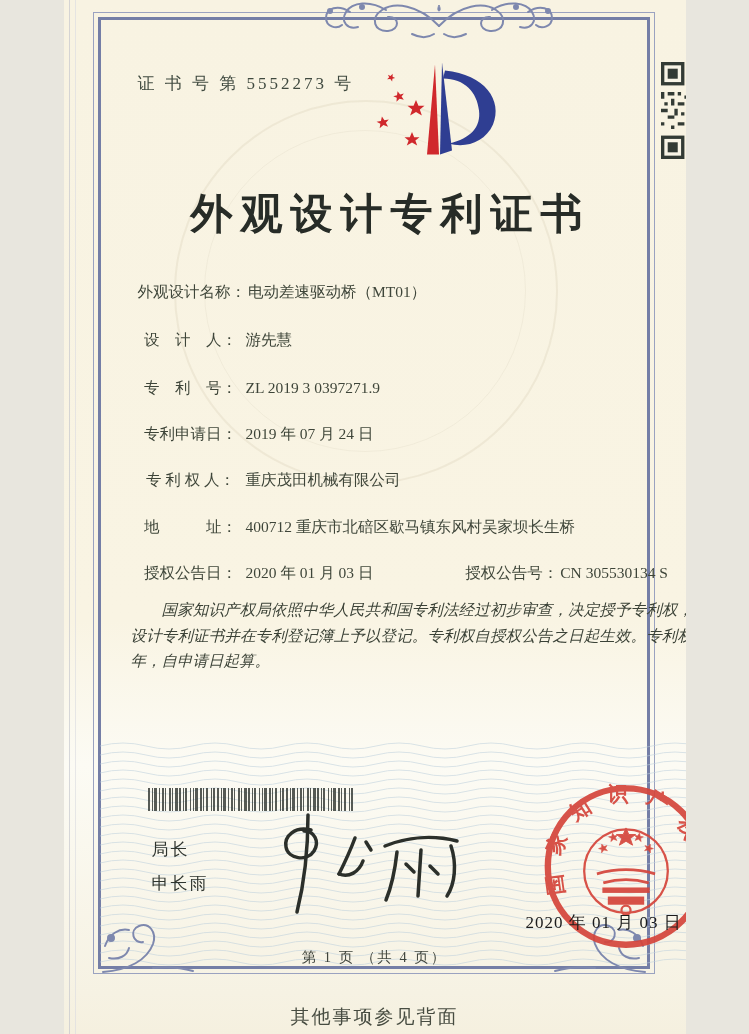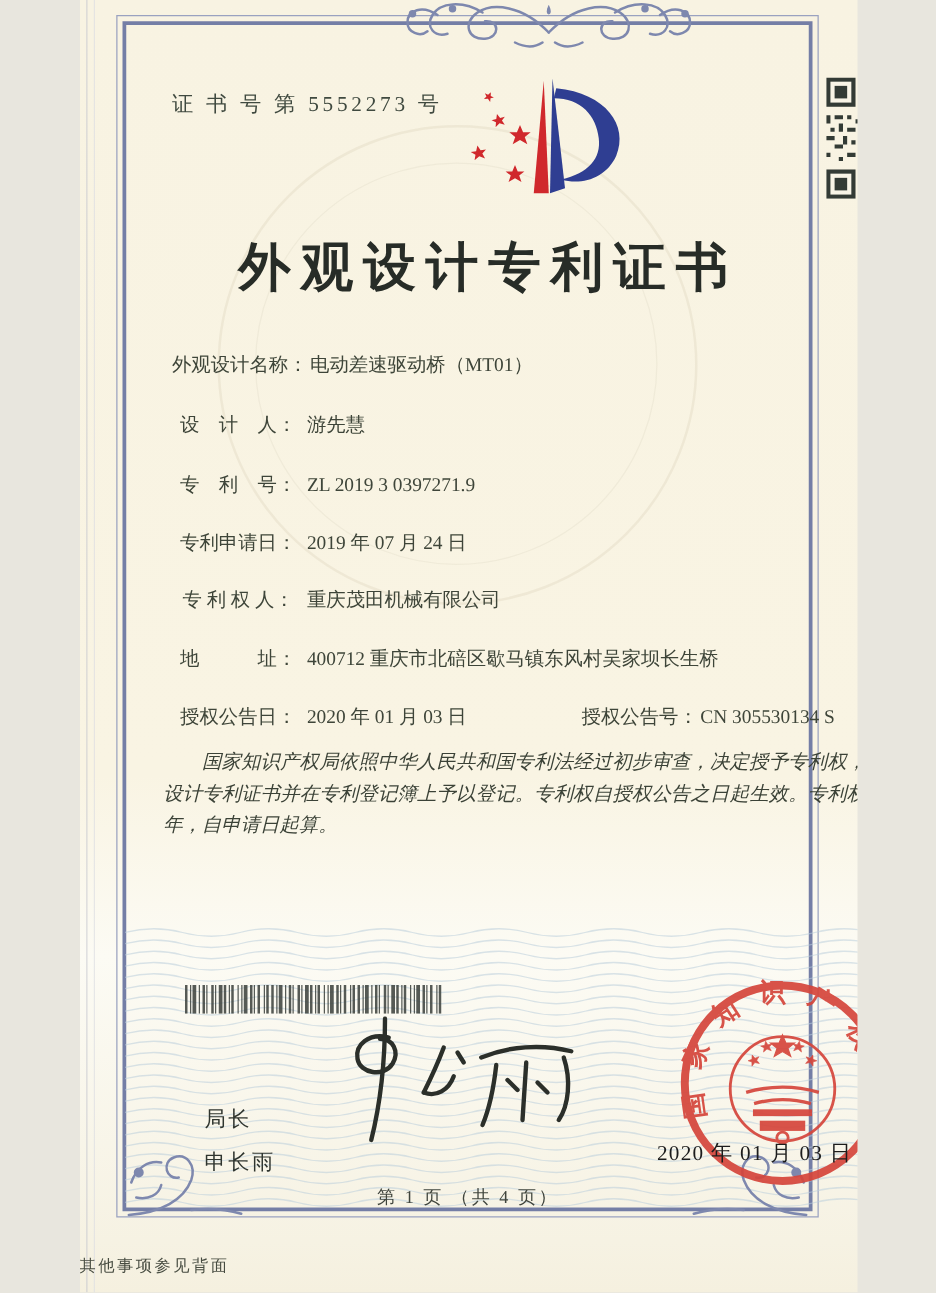--- a/index.html
+++ b/index.html
@@ -22,26 +22,26 @@
   .qr{left:597px;top:62px;width:97px;height:97px;}
   .title{left:0;top:186px;width:100%;text-align:center;font-size:42px;font-weight:bold;letter-spacing:8px;color:#272c27;padding-left:16px;}
   .row{left:74px;font-size:15.5px;white-space:nowrap;color:#3e4539;text-align:center;}
   .row .lbl{display:inline-block;min-width:106px;}
   .row .val{margin-left:2px;}
   .row .lbl2{margin-left:88px;}
   .paras{left:67px;top:597px;width:625px;font-size:15.5px;line-height:25.5px;text-align:justify;color:#3b4237;font-style:italic;}
   .paras p{margin:0;text-indent:2em;}
   .waves{left:36px;top:742px;width:677px;height:226px;opacity:.55;}
   .barcode{left:84px;top:788px;width:206px;height:23px;opacity:.85;}
-  .signer{left:100px;font-size:17px;color:#2f352f;letter-spacing:2px;margin-top:46px;}
+  .signer{left:88px;font-size:17px;color:#2f352f;letter-spacing:2px;}
   .signature{left:203px;top:810px;width:205px;height:108px;}
   .seal{left:462px;top:778px;width:200px;height:178px;opacity:.92;}
   .seal-date{left:462px;top:911px;width:170px;font-size:17px;color:#1c1c1c;letter-spacing:1px;white-space:nowrap;}
   .page-no{left:0;top:948px;width:100%;text-align:center;font-size:14.5px;color:#3f443c;letter-spacing:2px;}
-  .back-note{left:0;top:1004px;width:100%;font-size:13px;color:#474c41;letter-spacing:2px;}
+  .back-note{left:0;top:1004px;width:100%;text-align:center;font-size:19px;color:#474c41;letter-spacing:2px;}
   .flourish{left:228px;top:0;width:294px;height:42px;}
   .corner-l{left:35px;top:916px;width:96px;height:60px;}
   .corner-r{right:37px;top:916px;width:96px;height:60px;transform:scaleX(-1);}
 </style>
 </head>
 <body>
 
 <div class="page">
 
   <div class="abs photo-edge"></div>

